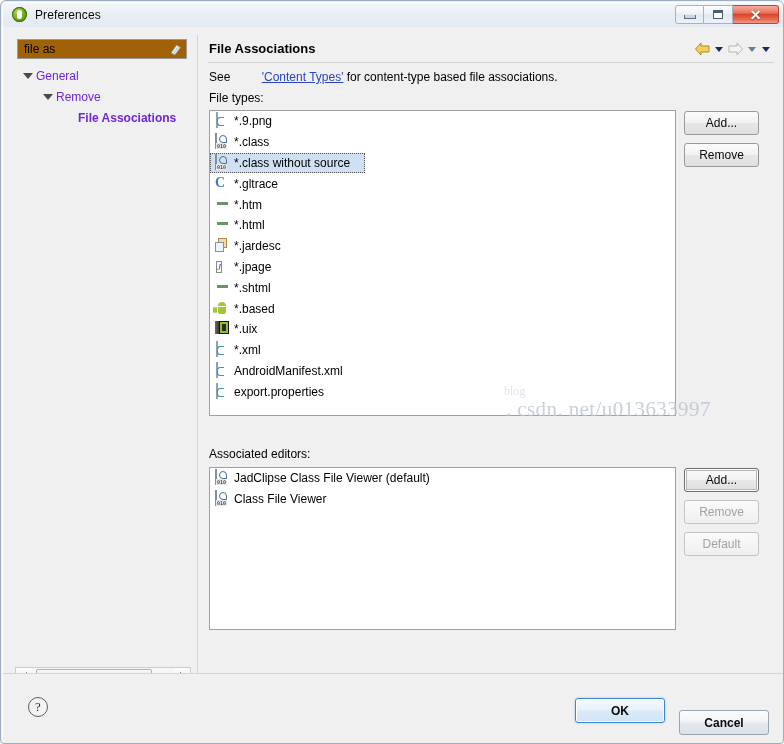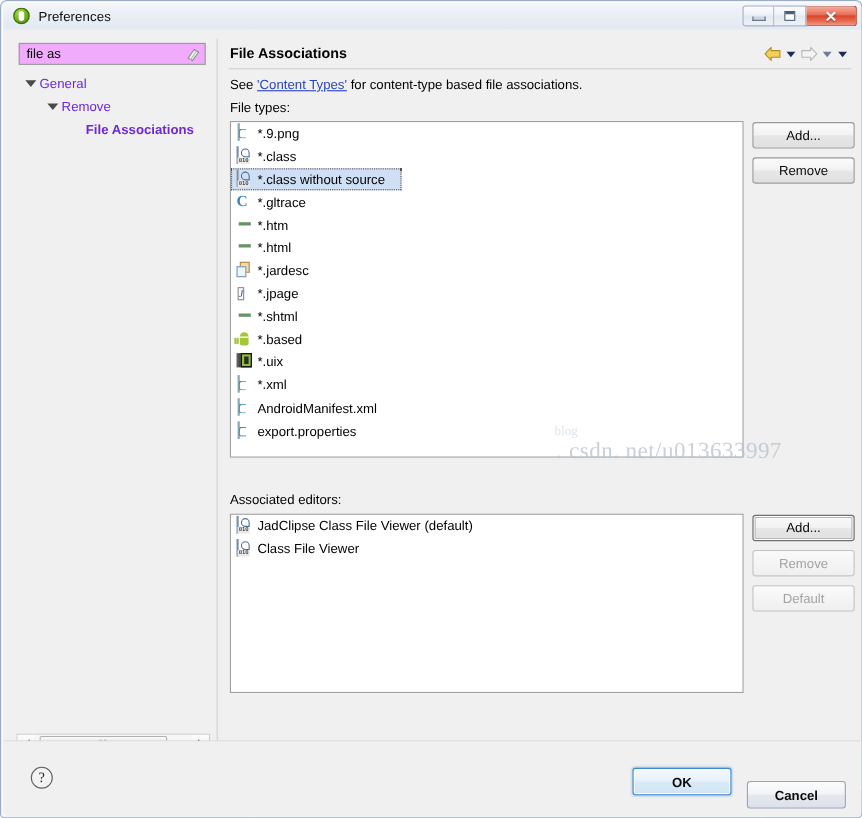--- a/index.html
+++ b/index.html
@@ -122,21 +122,21 @@
   .left-col {
     position: absolute;
     left: 12px; top: 12px;
     width: 178px; height: 648px;
   }
   .search-box {
     position: absolute;
     left: 2px; top: 0;
     width: 170px; height: 20px;
     box-sizing: border-box;
-    background: #f0abfc;
+    background: #a16207;
     border: 1px solid #9a9a9a;
     display: flex; align-items: center;
   }
   .search-input {
     border: none; outline: none;
     background: transparent;
     font-family: "Liberation Sans", sans-serif;
     font-size: 12px;
     color: #000000;
     margin-left: 4px;
@@ -272,20 +272,21 @@
     position: absolute;
     left: 3px; top: 35px;
     font-size: 12px;
     color: #000000;
     white-space: nowrap;
   }
   .link {
     color: #2a45c0;
     text-decoration: underline;
     cursor: pointer;
+    margin-left: 28px;
   }
   .lbl-filetypes {
     position: absolute;
     left: 3px; top: 56px;
     font-size: 12px;
     color: #000000;
   }
 
   .listbox {
     position: absolute;
@@ -473,21 +474,21 @@
     background: #2b2b2b;
     border: 1px solid #111;
     box-sizing: border-box;
     box-shadow: inset 0 0 0 2px #8dbf35;
   }
 
   
   .btn {
     position: absolute;
     box-sizing: border-box;
-    width: 93px; height: 24px;
+    width: 75px; height: 24px;
     background: linear-gradient(to bottom, #fbfbfb 0%, #f2f2f2 48%, #e6e6e6 52%, #e0e0e0 100%);
     border: 1px solid #9a9a9a;
     border-radius: 3px;
     font-family: "Liberation Sans", sans-serif;
     font-size: 12px;
     color: #0b0b0b;
     cursor: pointer;
     text-align: center;
     line-height: 22px;
     padding: 0;

